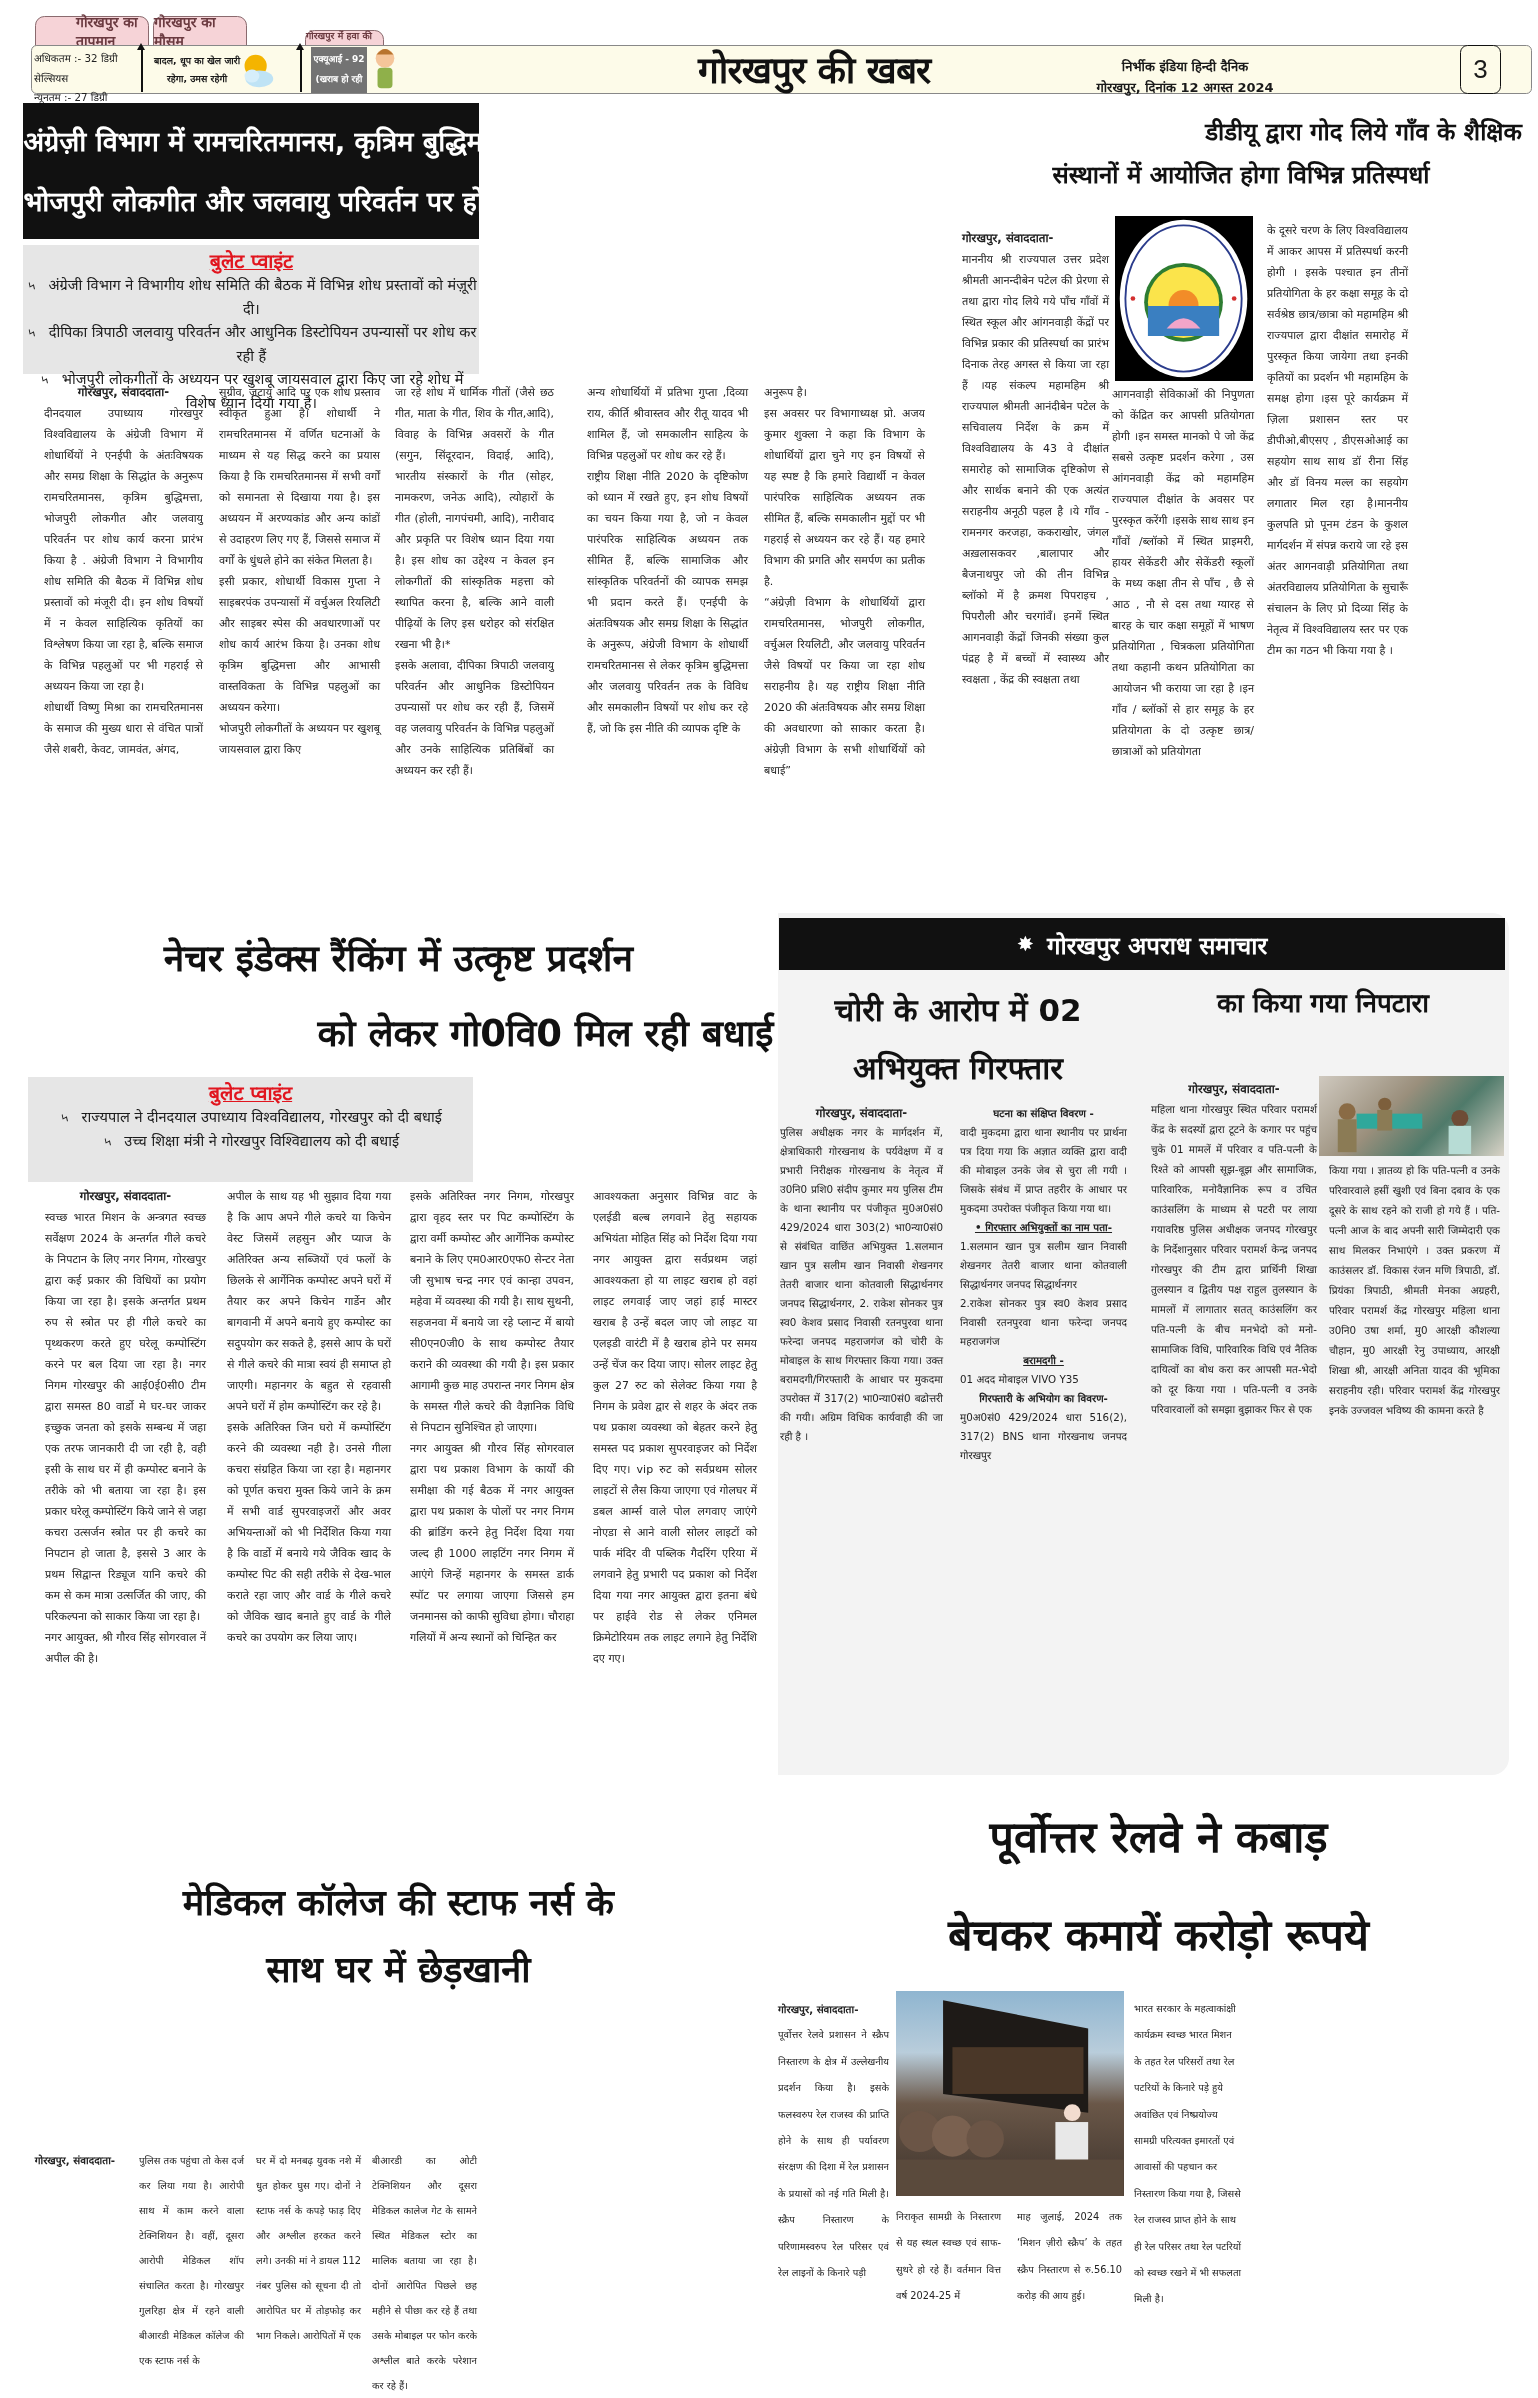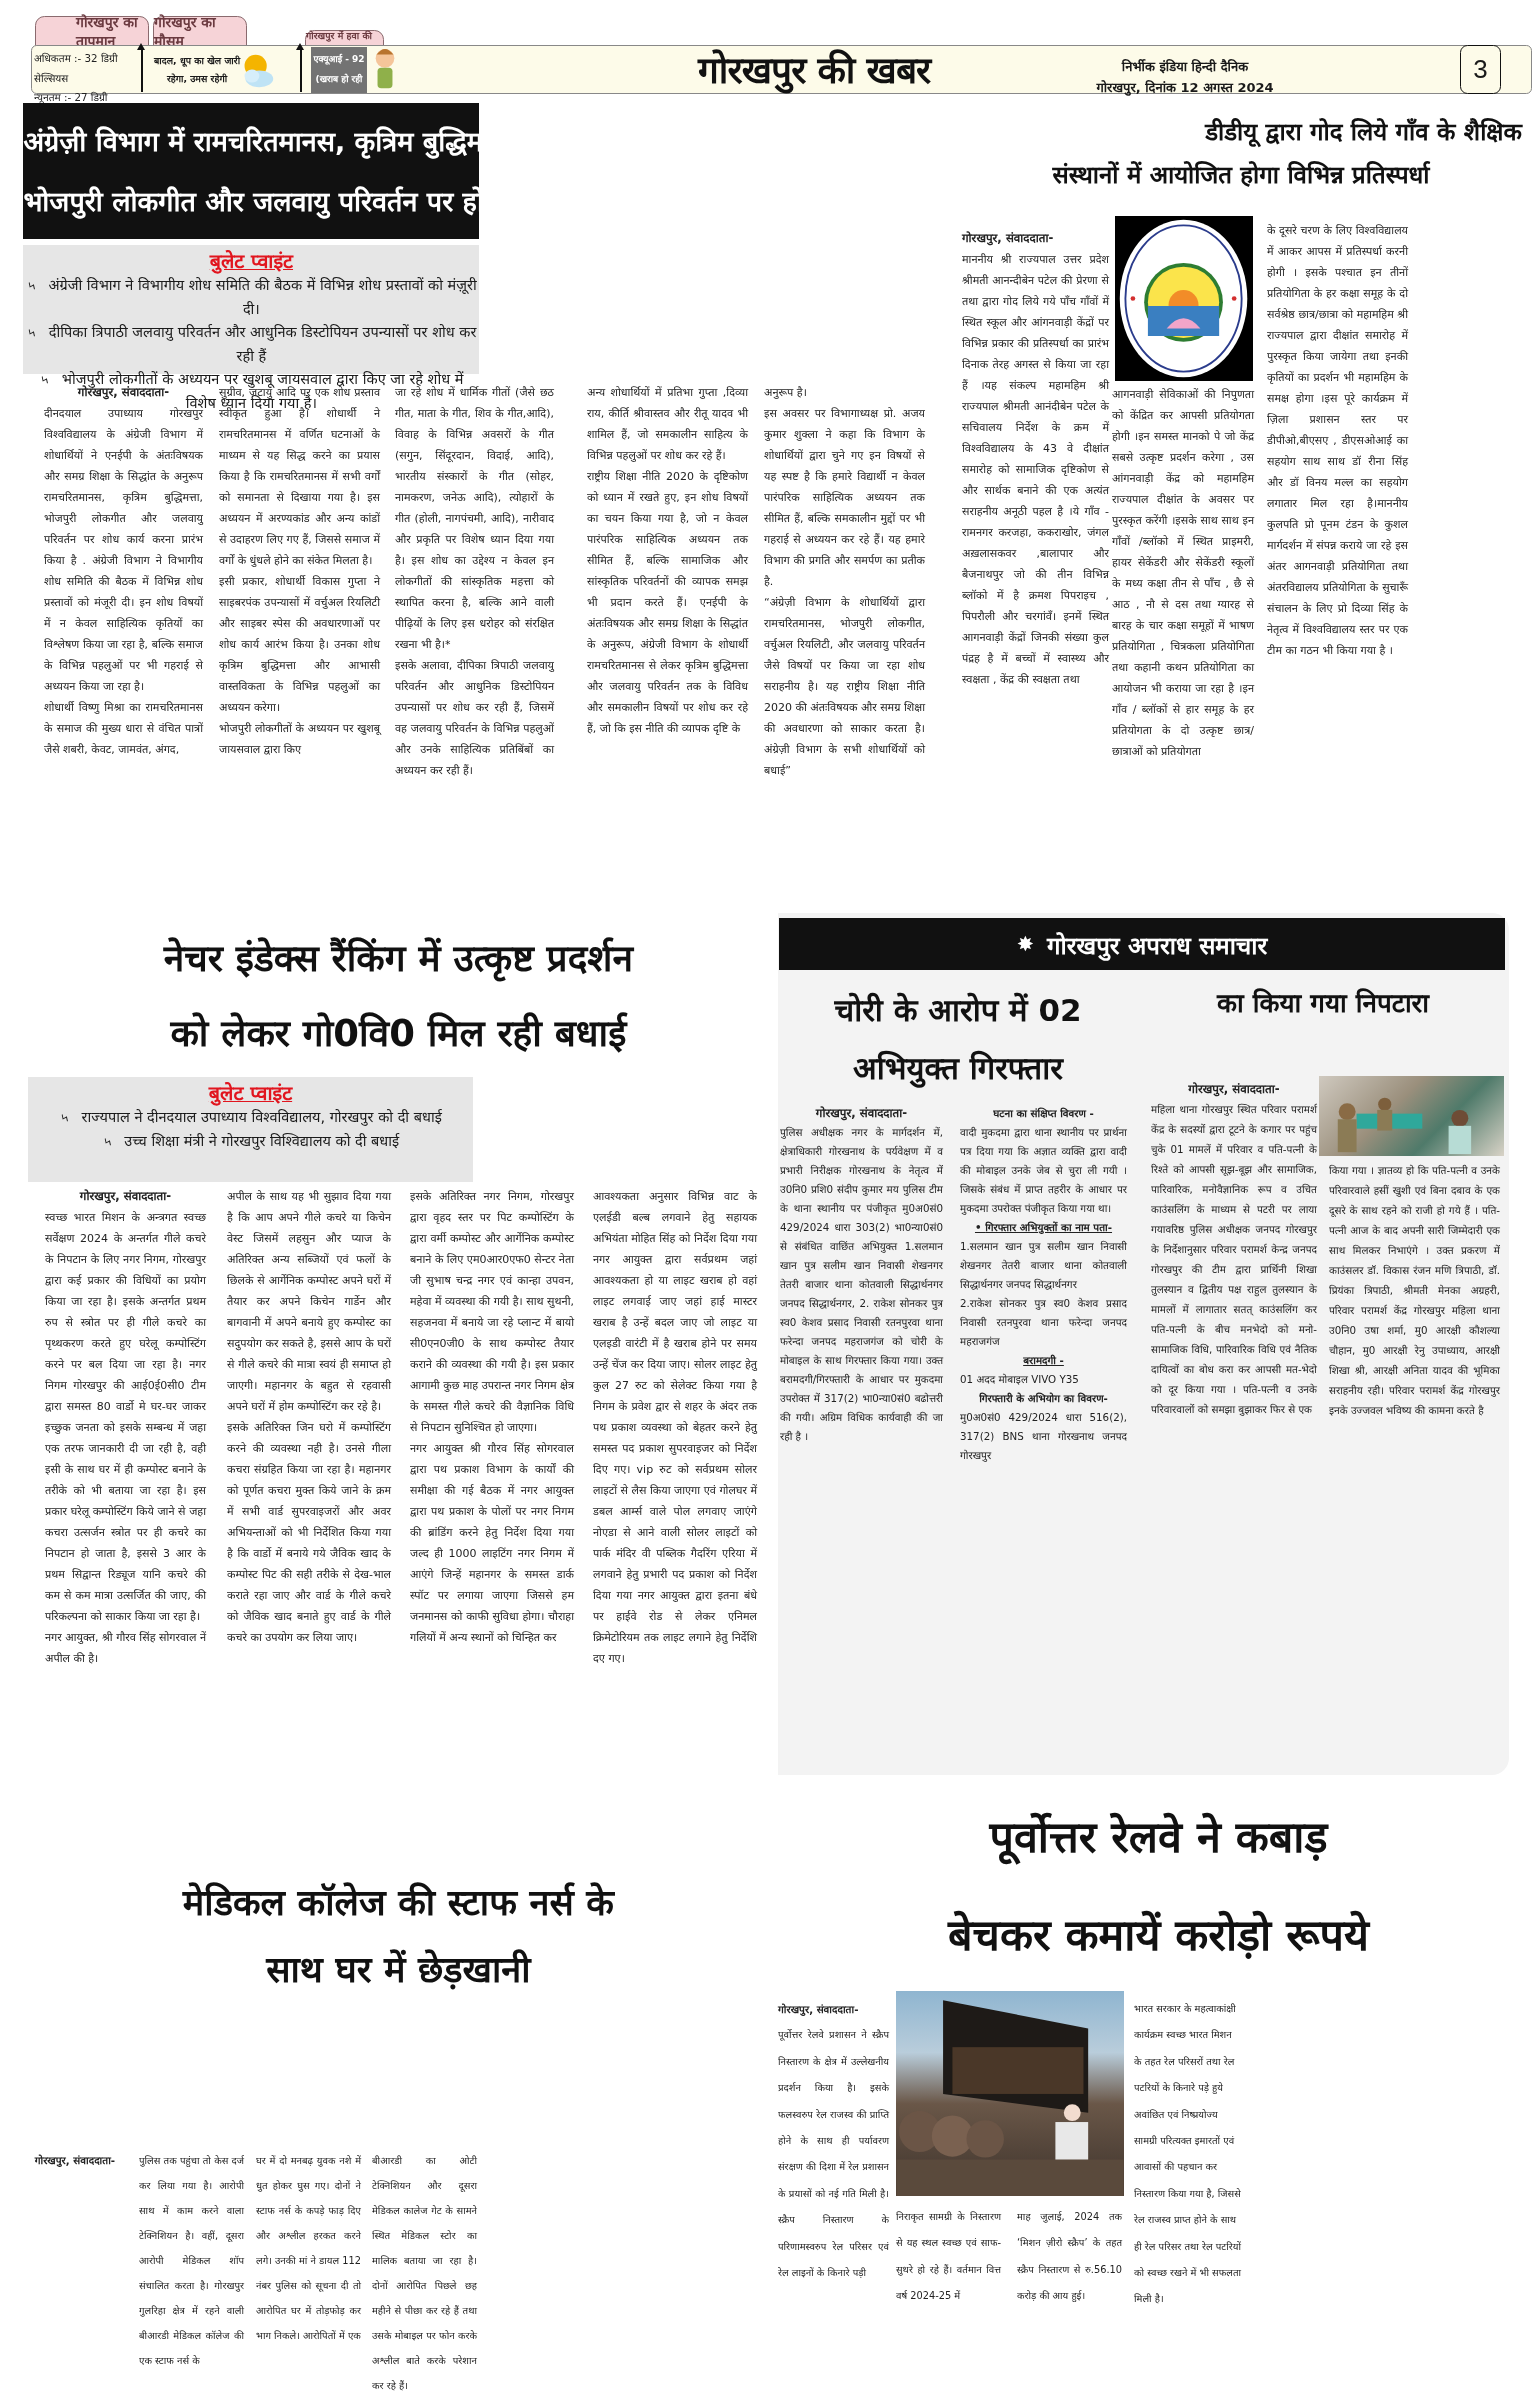--- a/index.html
+++ b/index.html
@@ -140,21 +140,21 @@
 </div>
 <div class="col" style="left:1112px;top:384px;width:142px;">
   <p>आगनवाड़ी सेविकाओं की निपुणता को केंद्रित कर आपसी प्रतियोगता होगी ।इन समस्त मानको पे जो केंद्र सबसे उत्कृष्ट प्रदर्शन करेगा , उस आंगनवाड़ी केंद्र को महामहिम राज्यपाल दीक्षांत के अवसर पर पुरस्कृत करेंगी ।इसके साथ साथ इन गाँवों /ब्लॉको में स्थित प्राइमरी, हायर सेकेंडरी और सेकेंडरी स्कूलों के मध्य कक्षा तीन से पाँच , छै से आठ , नौ से दस तथा ग्यारह से बारह के चार कक्षा समूहों में भाषण प्रतियोगिता , चित्रकला प्रतियोगिता तथा कहानी कथन प्रतियोगिता का आयोजन भी कराया जा रहा है ।इन गाँव / ब्लॉकों से हार समूह के हर प्रतियोगता के दो उत्कृष्ट छात्र/छात्राओं को प्रतियोगता</p>
 </div>
 <div class="col" style="left:1267px;top:220px;width:141px;">
   <p>के दूसरे चरण के लिए विश्वविद्यालय में आकर आपस में प्रतिस्पर्धा करनी होगी । इसके पश्चात इन तीनों प्रतियोगिता के हर कक्षा समूह के दो सर्वश्रेष्ठ छात्र/छात्रा को महामहिम श्री राज्यपाल द्वारा दीक्षांत समारोह में पुरस्कृत किया जायेगा तथा इनकी कृतियों का प्रदर्शन भी महामहिम के समक्ष होगा ।इस पूरे कार्यक्रम में ज़िला प्रशासन स्तर पर डीपीओ,बीएसए , डीएसओआई का सहयोग साथ साथ डॉ रीना सिंह और डॉ विनय मल्ल का सहयोग लगातार मिल रहा है।माननीय कुलपति प्रो पूनम टंडन के कुशल मार्गदर्शन में संपन्न कराये जा रहे इस अंतर आगनवाड़ी प्रतियोगिता तथा अंतरविद्यालय प्रतियोगिता के सुचारूँ संचालन के लिए प्रो दिव्या सिंह के नेतृत्व में विश्वविद्यालय स्तर पर एक टीम का गठन भी किया गया है ।</p>
 </div>
 
 <div class="abs hl" style="left:23.4px;top:918px;width:750px;">
   <div style="font-size:37px;line-height:81px;">नेचर इंडेक्स रैंकिंग में उत्कृष्ट प्रदर्शन</div>
-  <div style="font-size:37px;line-height:69px;">को लेकर गो0वि0 मिल रही बधाई</div>
+  <div style="font-size:37px;line-height:69px;text-align:right;">को लेकर गो0वि0 मिल रही बधाई</div>
 </div>
 <div class="abs bullet-box" style="left:28px;top:1077px;width:445px;height:105px;">
   <div class="bullet-title">बुलेट प्वाइंट</div>
   <div class="bullet-item"><span class="mk">ϟ</span><span>राज्यपाल ने दीनदयाल उपाध्याय विश्वविद्यालय, गोरखपुर को दी बधाई</span></div>
   <div class="bullet-item"><span class="mk">ϟ</span><span>उच्च शिक्षा मंत्री ने गोरखपुर विश्विद्यालय  को दी बधाई</span></div>
 </div>
 
 <div class="col" style="left:45px;top:1186px;width:161px;">
   <div class="dateline">गोरखपुर, संवाददाता-</div>
   <p>स्वच्छ भारत मिशन के अन्त्रगत स्वच्छ सर्वेक्षण 2024 के अन्तर्गत गीले कचरे के निपटान के लिए नगर निगम, गोरखपुर द्वारा कई प्रकार की विधियों का प्रयोग किया जा रहा है। इसके अन्तर्गत प्रथम रुप से स्त्रोत पर ही गीले कचरे का पृथ्थकरण करते हुए घरेलू कम्पोस्टिंग करने पर बल दिया जा रहा है। नगर निगम गोरखपुर की आई0ई0सी0 टीम द्वारा समस्त 80 वार्डो मे घर-घर जाकर इच्छुक जनता को इसके सम्बन्ध में जहा एक तरफ जानकारी दी जा रही है, वही इसी के साथ घर में ही कम्पोस्ट बनाने के तरीके को भी बताया जा रहा है। इस प्रकार घरेलू कम्पोस्टिंग किये जाने से जहा कचरा उत्सर्जन स्त्रोत पर ही कचरे का निपटान हो जाता है, इससे 3 आर के प्रथम सिद्वान्त रिड्यूज यानि कचरे की कम से कम मात्रा उत्सर्जित की जाए, की परिकल्पना को साकार किया जा रहा है।</p>

